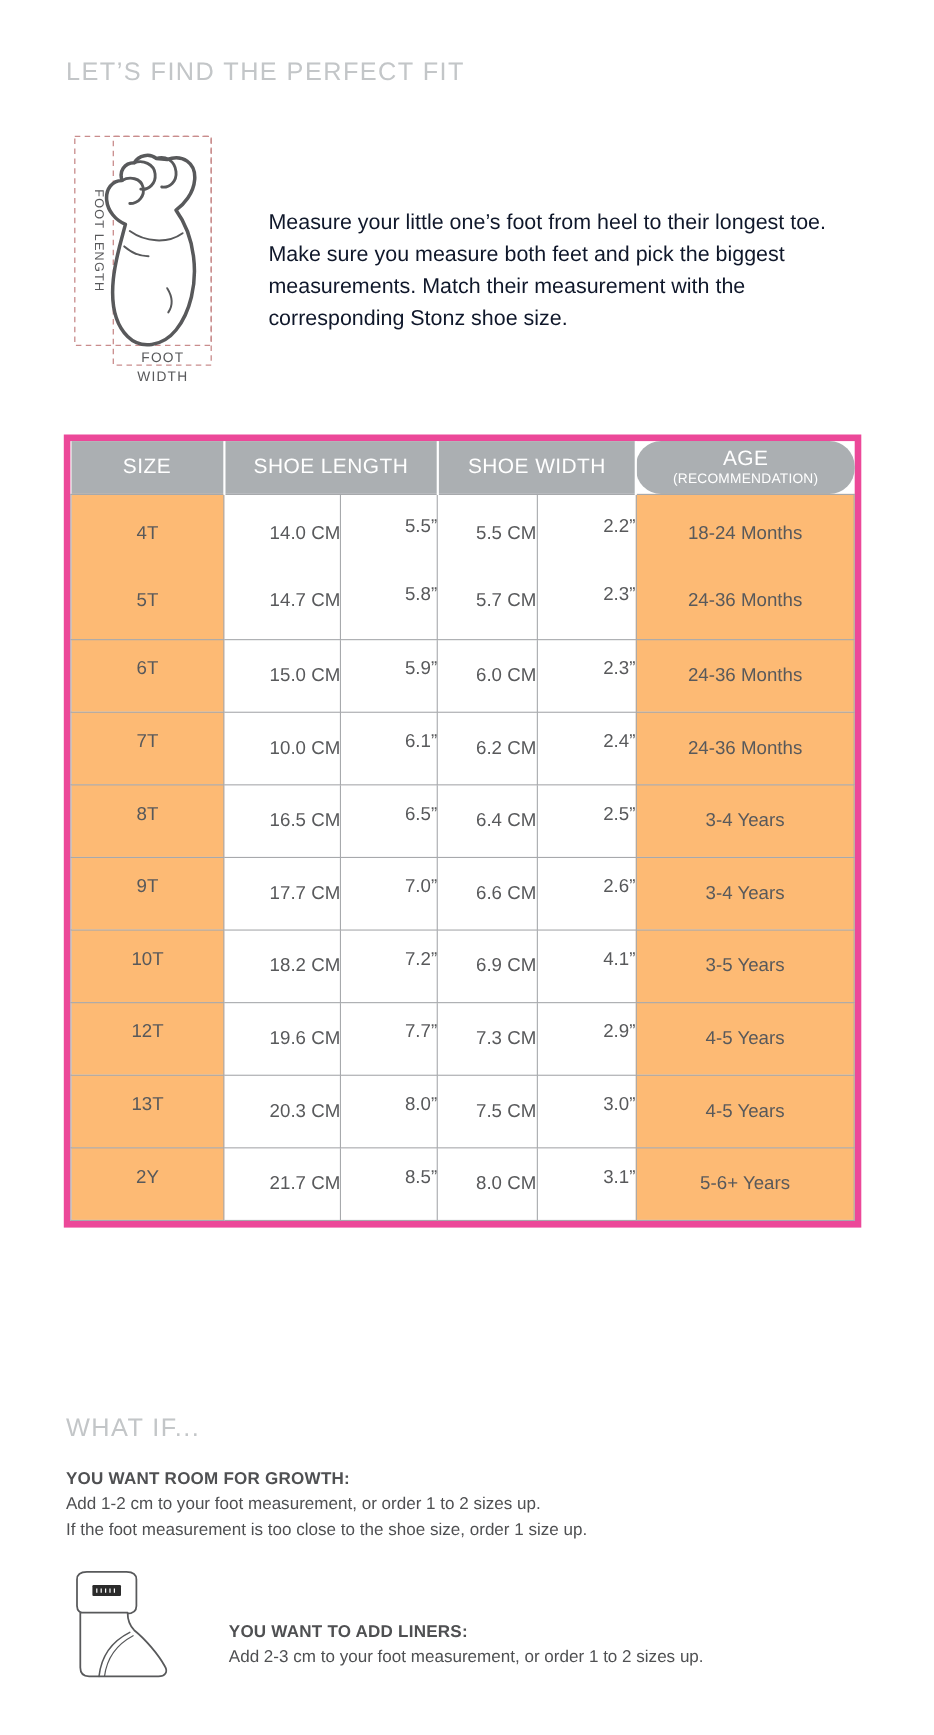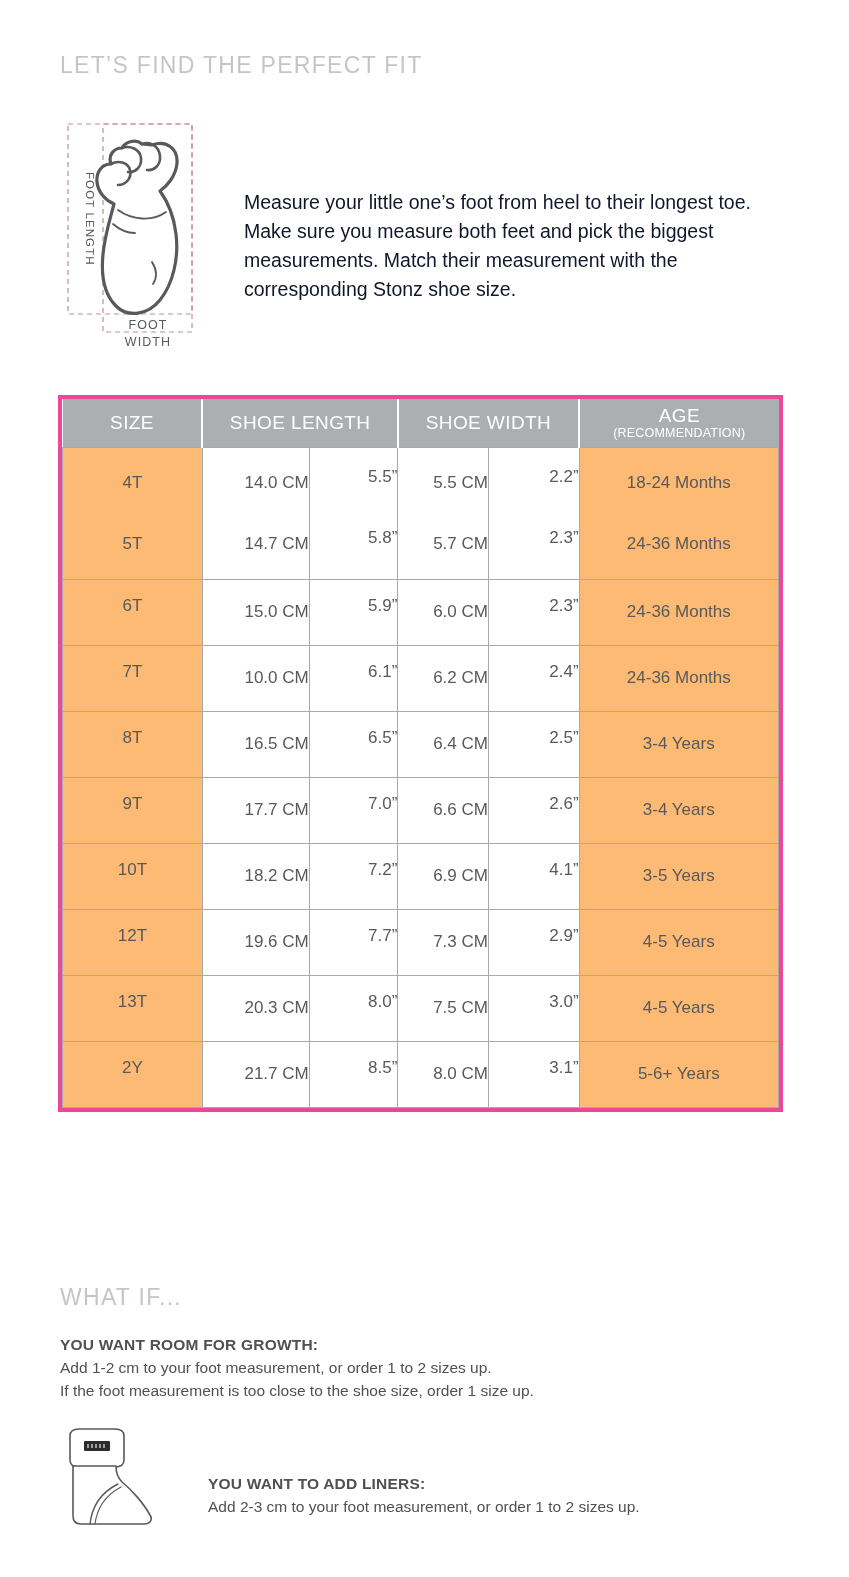--- a/index.html
+++ b/index.html
@@ -43,37 +43,37 @@
     line-height: 29px;
     color: #0f172a;
   }
 
   
   .size-table {
     position: absolute;
     left: 58px;
     top: 395px;
     width: 725px;
-    border: 4px solid #ec4899;
+    border: 6px solid #ec4899;
     border-collapse: collapse;
   }
   .size-table table { border-collapse: collapse; width: 100%; table-layout: fixed; }
 
   .size-table th {
     background: #abafb2;
     color: #ffffff;
     font-weight: 400;
     font-size: 19px;
     letter-spacing: 0.4px;
     height: 48px;
     border-right: 2px solid #ffffff;
     vertical-align: middle;
     padding: 0;
   }
-  .size-table th:last-child { border-right: none; }
+  .size-table th:last-child { border-right: none; border-radius: 23px; }
   .th-age-main { display: block; font-size: 19px; line-height: 20px; }
   .th-age-sub { display: block; font-size: 12.5px; line-height: 14px; letter-spacing: 0.2px; }
 
   .size-table td {
     font-size: 17px;
     color: #58595b;
     text-align: center;
     border: 1px solid #a7a9ac;
     padding: 0;
     height: 66px;

